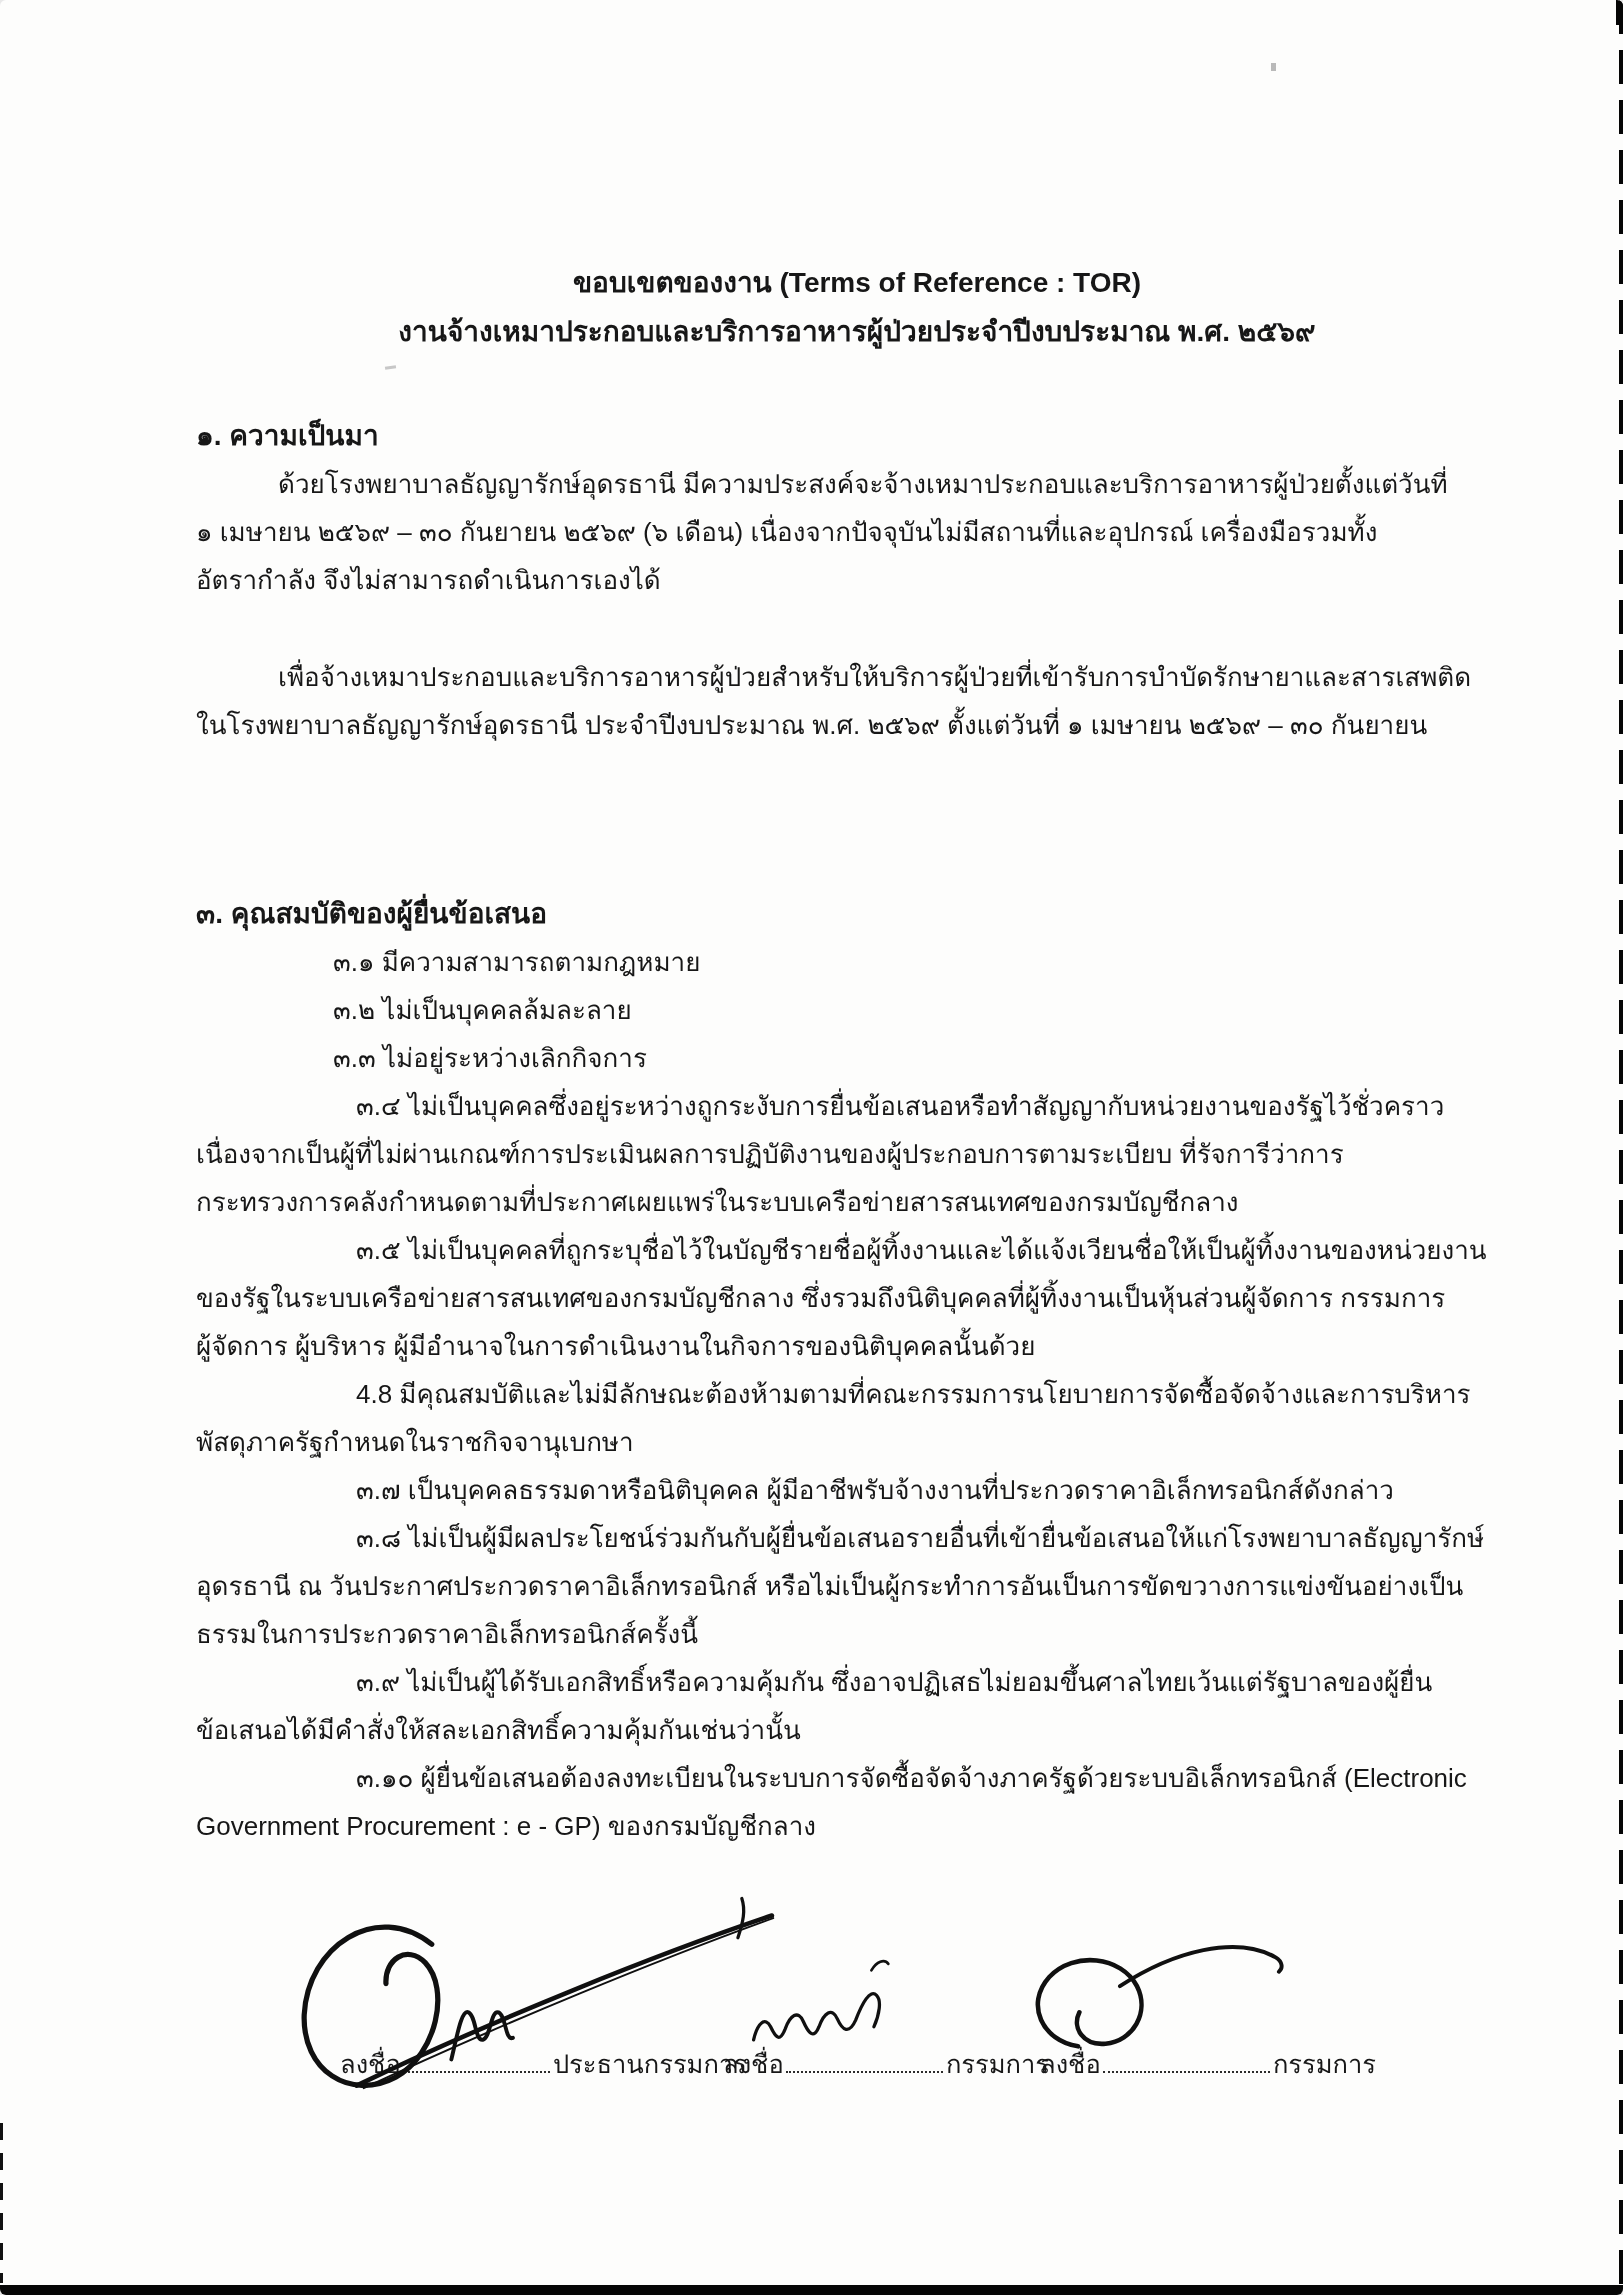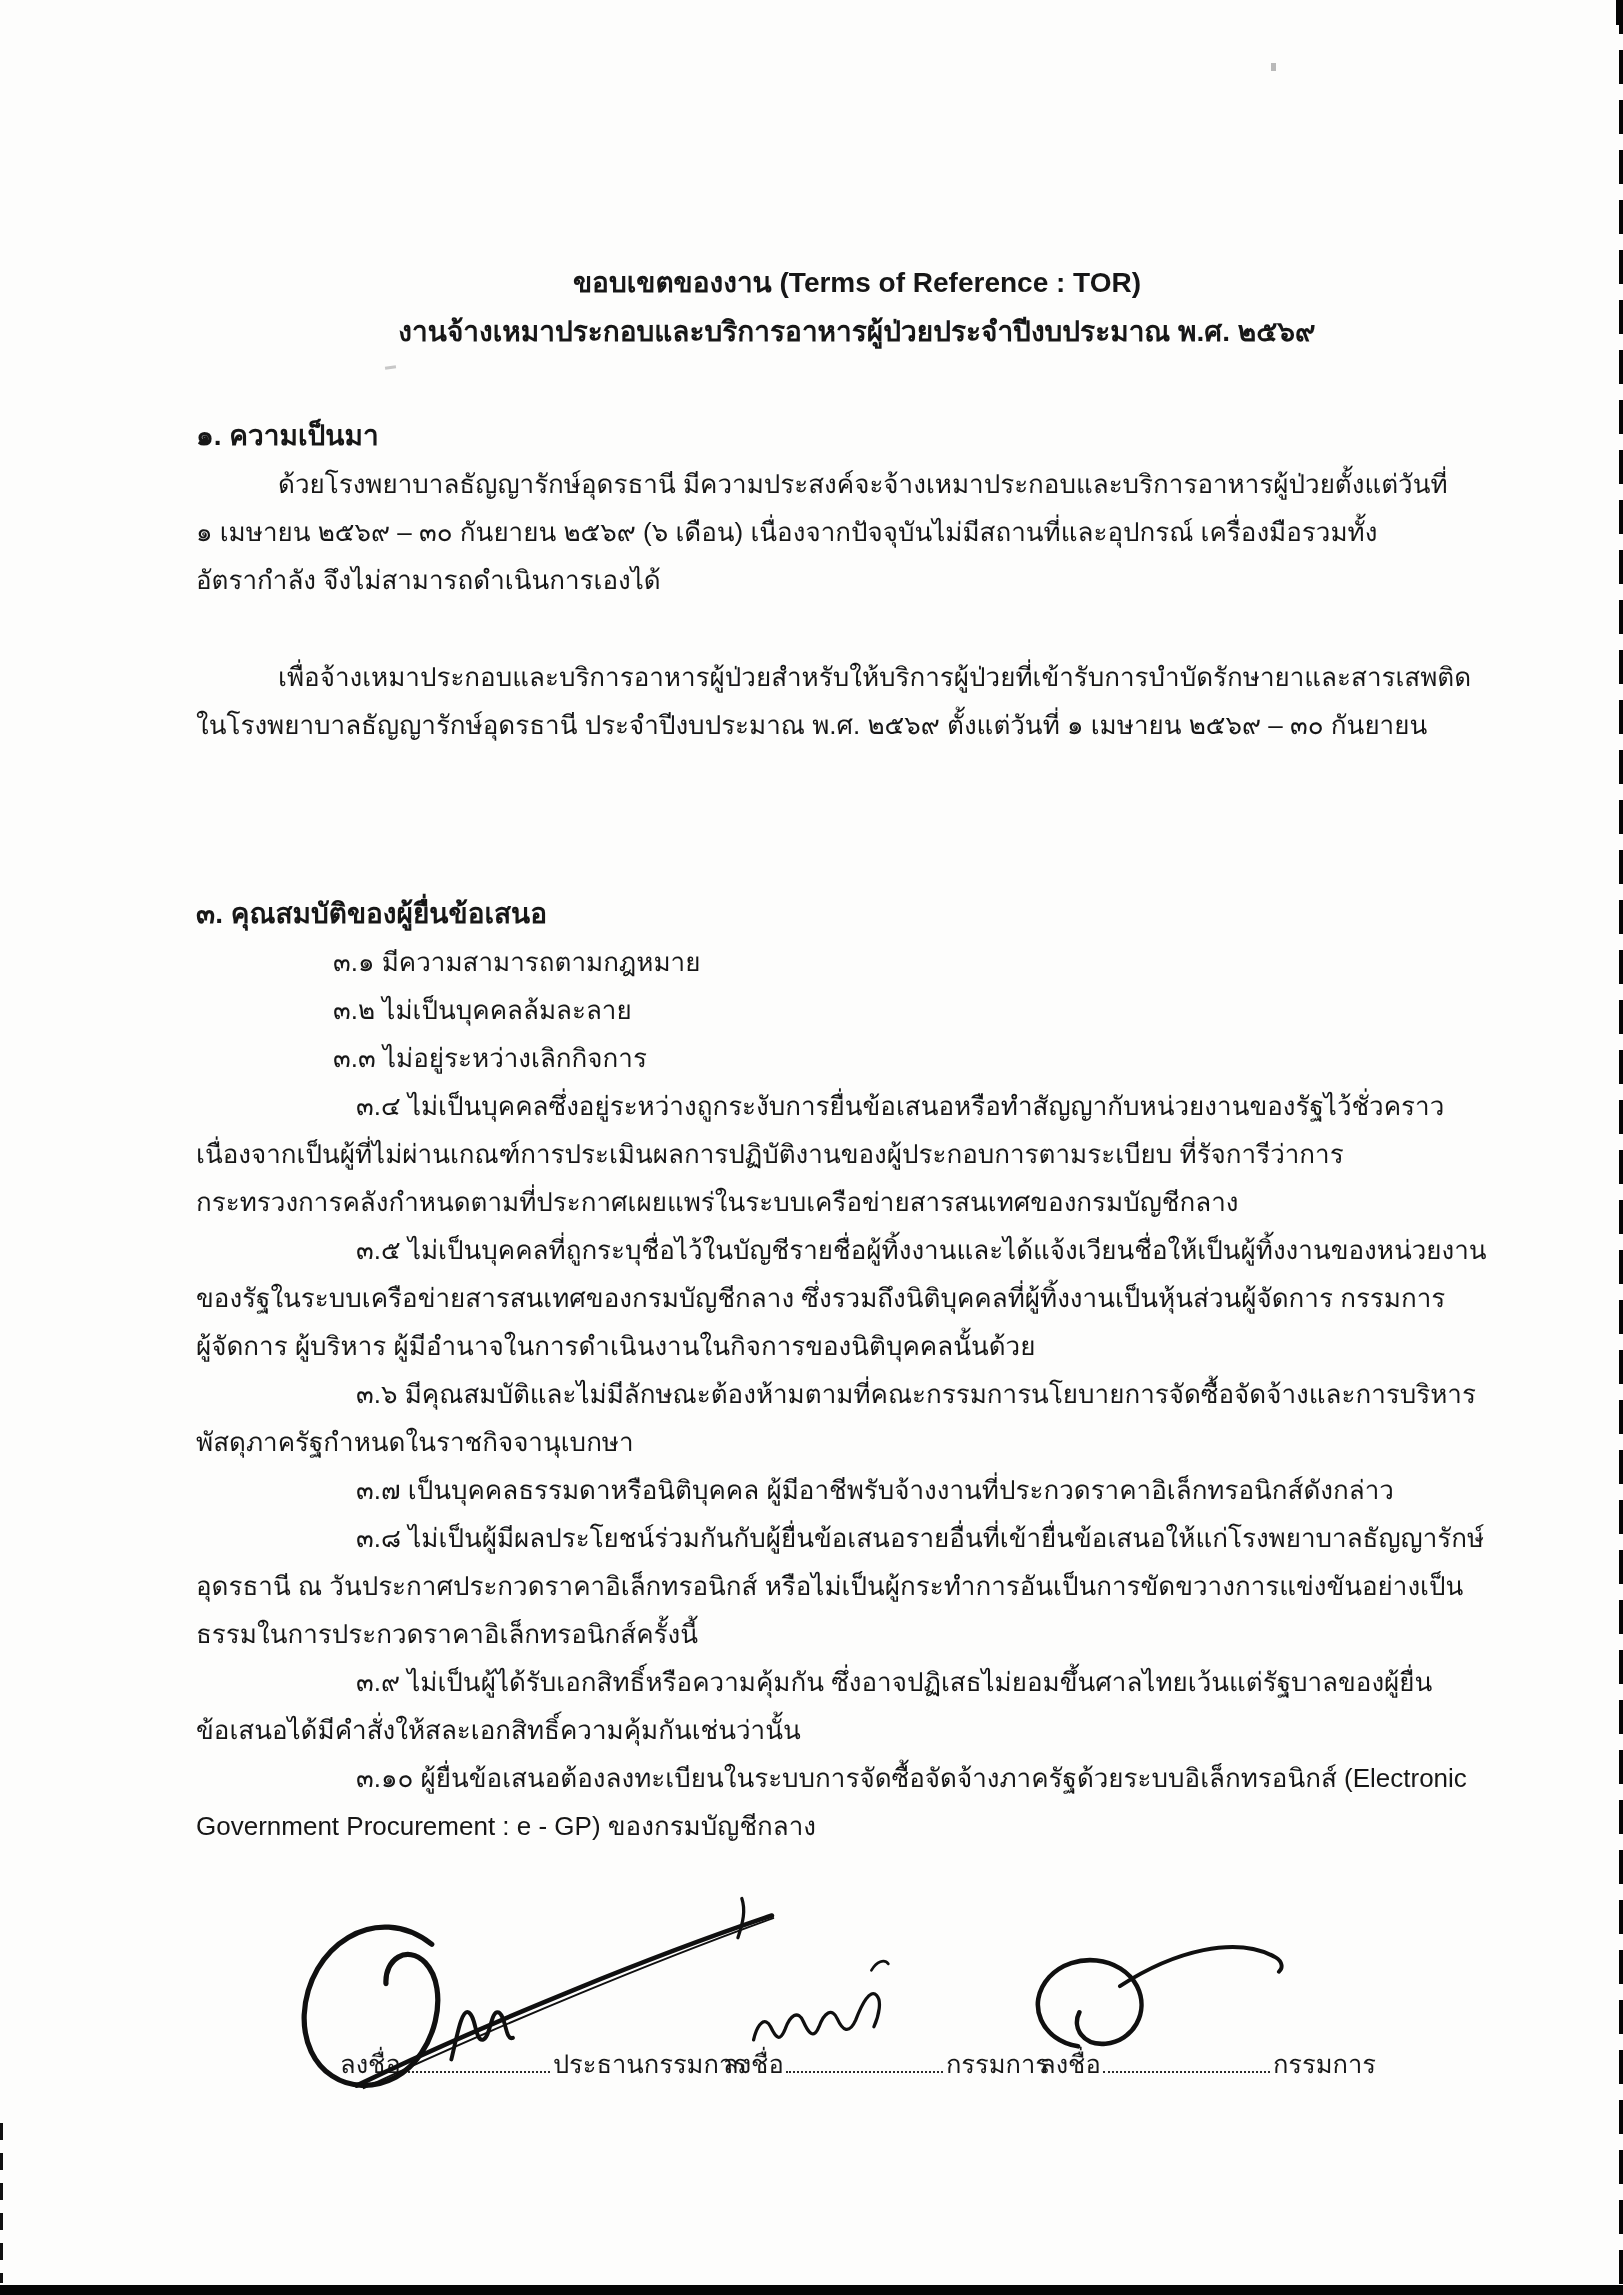--- a/index.html
+++ b/index.html
@@ -3,20 +3,21 @@
 <meta charset="utf-8">
 <style>
   html,body{margin:0;padding:0;background:#e8e8e8;}
   .page{
     position:relative;
     width:1623px;height:2295px;
     background:#fdfdfc;
     overflow:hidden;
     color:#171717;
     font-family:"Liberation Sans", sans-serif;
+    border-radius:6px;
   }
   .block{position:absolute;left:196px;width:1322px;}
   .line{height:49px;line-height:49px;white-space:nowrap;font-size:26px;}
   .para-line{height:48px;line-height:48px;}
   .s3-line{height:48px;line-height:48px;}
   .heading{font-weight:bold;font-size:28px;}
   .title-line{font-weight:bold;font-size:28px;text-align:center;}
   .ind-a{padding-left:82px;}
   .ind-b{padding-left:137px;}
   .ind-c{padding-left:160px;}
@@ -72,21 +73,21 @@
     <div class="line heading">๓. คุณสมบัติของผู้ยื่นข้อเสนอ</div>
     <div class="line s3-line ind-b">๓.๑ มีความสามารถตามกฎหมาย</div>
     <div class="line s3-line ind-b">๓.๒ ไม่เป็นบุคคลล้มละลาย</div>
     <div class="line s3-line ind-b">๓.๓ ไม่อยู่ระหว่างเลิกกิจการ</div>
     <div class="line s3-line ind-c">๓.๔ ไม่เป็นบุคคลซึ่งอยู่ระหว่างถูกระงับการยื่นข้อเสนอหรือทำสัญญากับหน่วยงานของรัฐไว้ชั่วคราว</div>
     <div class="line s3-line">เนื่องจากเป็นผู้ที่ไม่ผ่านเกณฑ์การประเมินผลการปฏิบัติงานของผู้ประกอบการตามระเบียบ ที่รัจการีว่าการ</div>
     <div class="line s3-line">กระทรวงการคลังกำหนดตามที่ประกาศเผยแพร่ในระบบเครือข่ายสารสนเทศของกรมบัญชีกลาง</div>
     <div class="line s3-line ind-c">๓.๕  ไม่เป็นบุคคลที่ถูกระบุชื่อไว้ในบัญชีรายชื่อผู้ทิ้งงานและได้แจ้งเวียนชื่อให้เป็นผู้ทิ้งงานของหน่วยงาน</div>
     <div class="line s3-line">ของรัฐในระบบเครือข่ายสารสนเทศของกรมบัญชีกลาง ซึ่งรวมถึงนิติบุคคลที่ผู้ทิ้งงานเป็นหุ้นส่วนผู้จัดการ กรรมการ</div>
     <div class="line s3-line">ผู้จัดการ ผู้บริหาร ผู้มีอำนาจในการดำเนินงานในกิจการของนิติบุคคลนั้นด้วย</div>
-    <div class="line s3-line ind-c">๓.๖  มีคุณสมบัติและไม่มีลักษณะต้องห้ามตามที่คณะกรรมการนโยบายการจัดซื้อจัดจ้างและการบริหาร</div>
+    <div class="line s3-line ind-c">4.8  มีคุณสมบัติและไม่มีลักษณะต้องห้ามตามที่คณะกรรมการนโยบายการจัดซื้อจัดจ้างและการบริหาร</div>
     <div class="line s3-line">พัสดุภาครัฐกำหนดในราชกิจจานุเบกษา</div>
     <div class="line s3-line ind-c">๓.๗ เป็นบุคคลธรรมดาหรือนิติบุคคล ผู้มีอาชีพรับจ้างงานที่ประกวดราคาอิเล็กทรอนิกส์ดังกล่าว</div>
     <div class="line s3-line ind-c">๓.๘ ไม่เป็นผู้มีผลประโยชน์ร่วมกันกับผู้ยื่นข้อเสนอรายอื่นที่เข้ายื่นข้อเสนอให้แก่โรงพยาบาลธัญญารักษ์</div>
     <div class="line s3-line">อุดรธานี ณ วันประกาศประกวดราคาอิเล็กทรอนิกส์ หรือไม่เป็นผู้กระทำการอันเป็นการขัดขวางการแข่งขันอย่างเป็น</div>
     <div class="line s3-line">ธรรมในการประกวดราคาอิเล็กทรอนิกส์ครั้งนี้</div>
     <div class="line s3-line ind-c">๓.๙ ไม่เป็นผู้ได้รับเอกสิทธิ์หรือความคุ้มกัน ซึ่งอาจปฏิเสธไม่ยอมขึ้นศาลไทยเว้นแต่รัฐบาลของผู้ยื่น</div>
     <div class="line s3-line">ข้อเสนอได้มีคำสั่งให้สละเอกสิทธิ์ความคุ้มกันเช่นว่านั้น</div>
     <div class="line s3-line ind-c">๓.๑๐  ผู้ยื่นข้อเสนอต้องลงทะเบียนในระบบการจัดซื้อจัดจ้างภาครัฐด้วยระบบอิเล็กทรอนิกส์ (Electronic</div>
     <div class="line s3-line">Government Procurement : e - GP) ของกรมบัญชีกลาง</div>
   </div>

